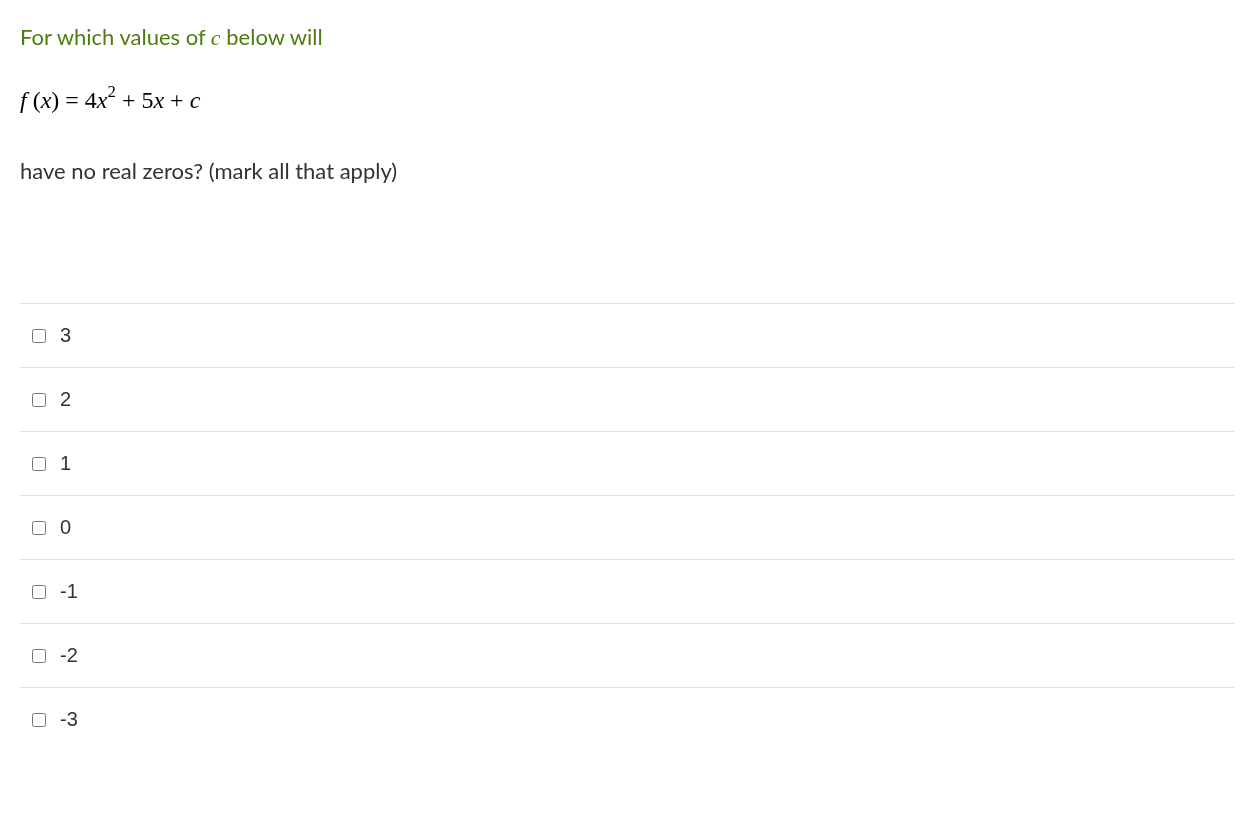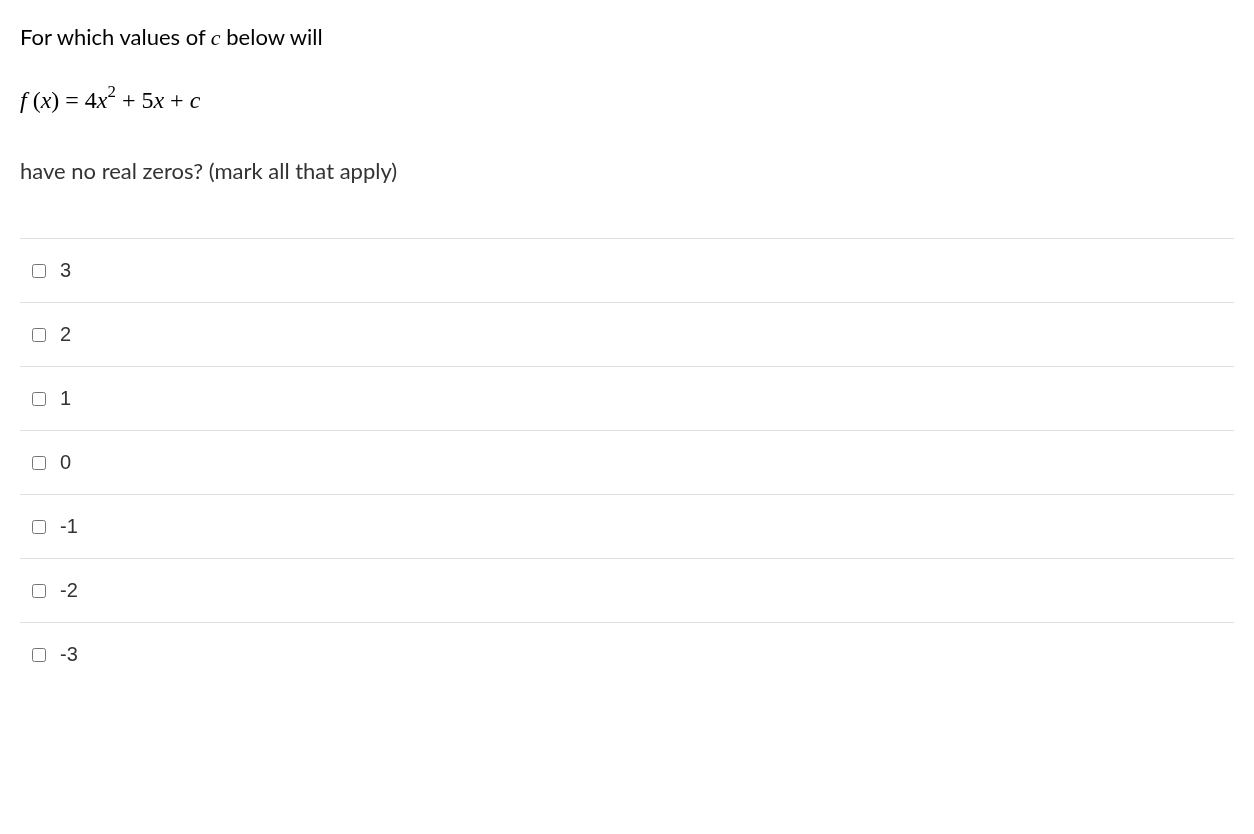--- a/index.html
+++ b/index.html
@@ -9,21 +9,21 @@
     }
     body {
       font-family: -apple-system, BlinkMacSystemFont, "Segoe UI", "Lato", sans-serif;
       background: #ffffff;
       color: #333333;
       padding: 20px;
       width: 1254px;
     }
     .question-text {
       font-size: 22px;
-      color: #000000;
+      color: #4d7c0f;
       margin-bottom: 30px;
       line-height: 1.5;
     }
     .question-text .italic-var {
       font-style: italic;
       font-family: "Times New Roman", serif;
     }
     .equation {
       font-family: "Times New Roman", "Latin Modern Math", serif;
       font-size: 24px;
@@ -35,21 +35,21 @@
     }
     .equation .sup {
       font-size: 0.7em;
       vertical-align: super;
       position: relative;
       top: -0.1em;
     }
     .question-text-2 {
       font-size: 22px;
       color: #333333;
-      margin-bottom: 51px;
+      margin-bottom: 116px;
       line-height: 1.5;
     }
     .options {
       width: 100%;
     }
     .option-row {
       display: flex;
       align-items: center;
       padding: 20px 12px;
       border-top: 1px solid #e0e0e0;

